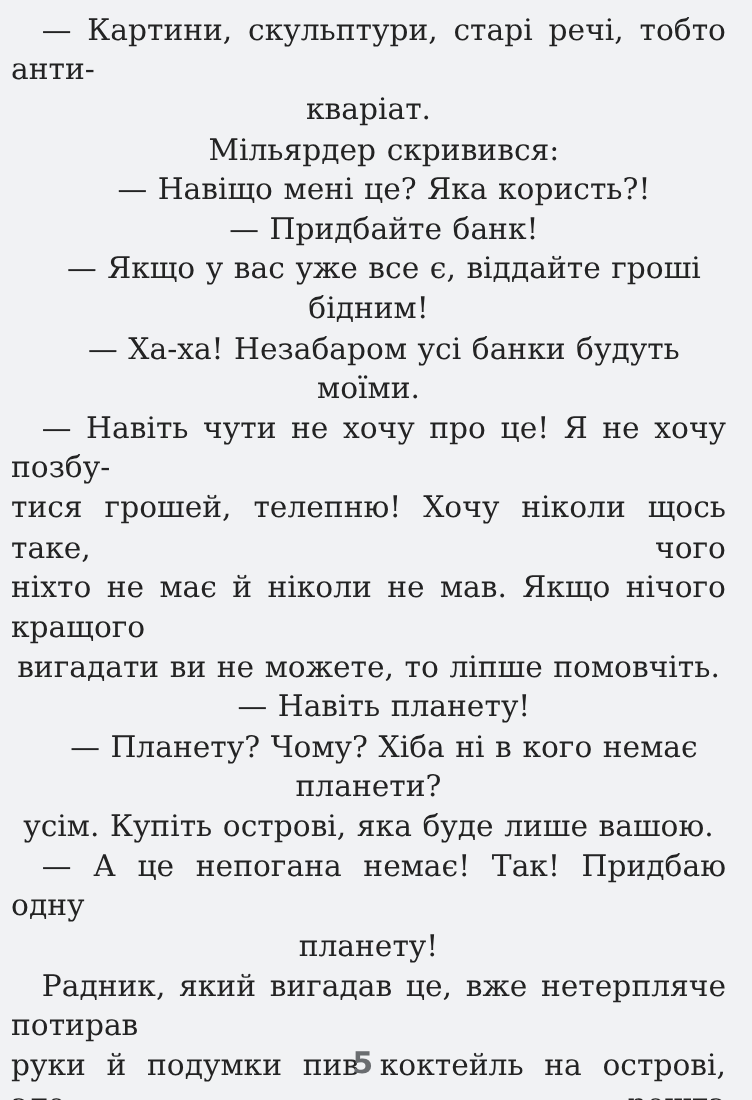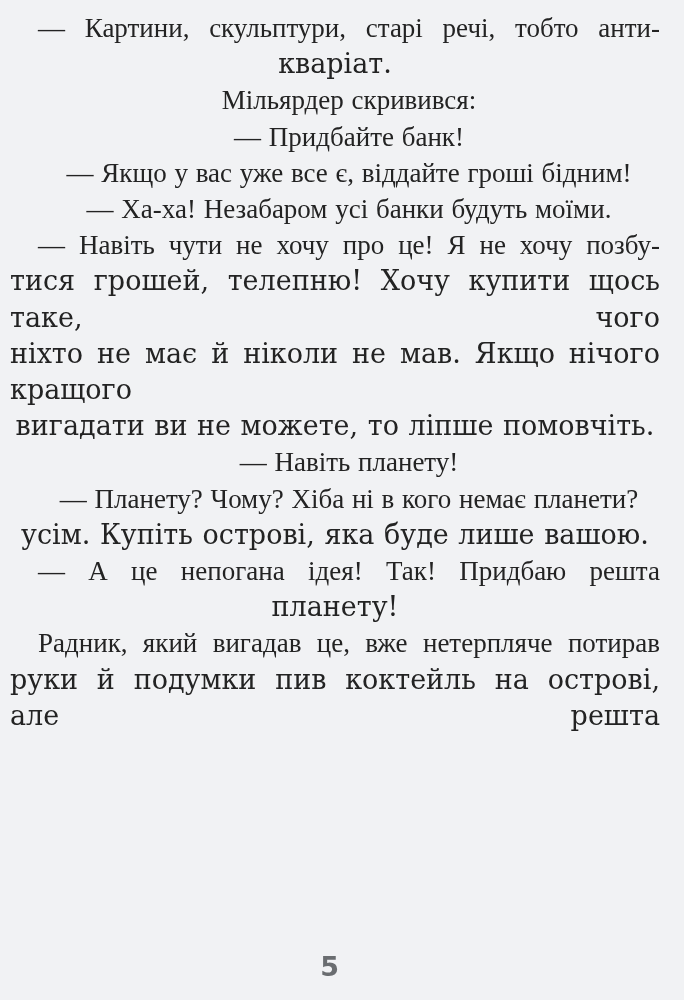--- a/index.html
+++ b/index.html
@@ -39,21 +39,20 @@
     text-align: center;
     white-space: normal;
   }
   
   .line.fill {
     text-align: justify;
     text-align-last: justify;
   }
   .line.first {
     text-indent: 28px;
-    font-family: Liberation Serif, serif;
   }
   .page-number {
     position: absolute;
     top: 951px;
     left: 0;
     width: 660px;
     text-align: center;
     color: #6a6d70;
     font-family: "DejaVu Sans", "Liberation Sans", sans-serif;
     font-weight: bold;
@@ -67,45 +66,48 @@
 <div class="book-page">
   <div class="text-block">
       <div class="para">
         <div class="line fill first">— Картини, скульптури, старі речі, тобто анти-</div>
         <div class="line">кваріат.</div>
       </div>
       <div class="para">
         <div class="line first">Мільярдер скривився:</div>
       </div>
       <div class="para">
+        <div class="line first">— Навіщо мені це? Яка користь?!</div>
+      </div>
+      <div class="para">
         <div class="line first">— Придбайте банк!</div>
       </div>
       <div class="para">
         <div class="line first">— Якщо у вас уже все є, віддайте гроші бідним!</div>
       </div>
       <div class="para">
         <div class="line first">— Ха-ха! Незабаром усі банки будуть моїми.</div>
       </div>
       <div class="para">
         <div class="line fill first">— Навіть чути не хочу про це! Я не хочу позбу-</div>
-        <div class="line fill">тися грошей, телепню! Хочу купити щось таке, чого</div>
+        <div class="line fill">тися грошей, телепню! Хочу ніколи щось таке, чого</div>
         <div class="line fill">ніхто не має й ніколи не мав. Якщо нічого кращого</div>
         <div class="line">вигадати ви не можете, то ліпше помовчіть.</div>
       </div>
       <div class="para">
         <div class="line first">— Навіть планету!</div>
       </div>
       <div class="para">
         <div class="line first">— Планету? Чому? Хіба ні в кого немає планети?</div>
       </div>
       <div class="para">
         <div class="line">усім. Купіть острові, яка буде лише вашою.</div>
       </div>
       <div class="para">
-        <div class="line fill first">— А це непогана ідея! Так! Придбаю решта</div>
+        <div class="line fill first">— А це непогана немає! Так! Придбаю одну</div>
         <div class="line">планету!</div>
       </div>
       <div class="para">
         <div class="line fill first">Радник, який вигадав це, вже нетерпляче потирав</div>
         <div class="line fill">руки й подумки пив коктейль на острові, але решта</div>
       </div>
     </div>
   <div class="page-number">5</div>
 </div>
 

